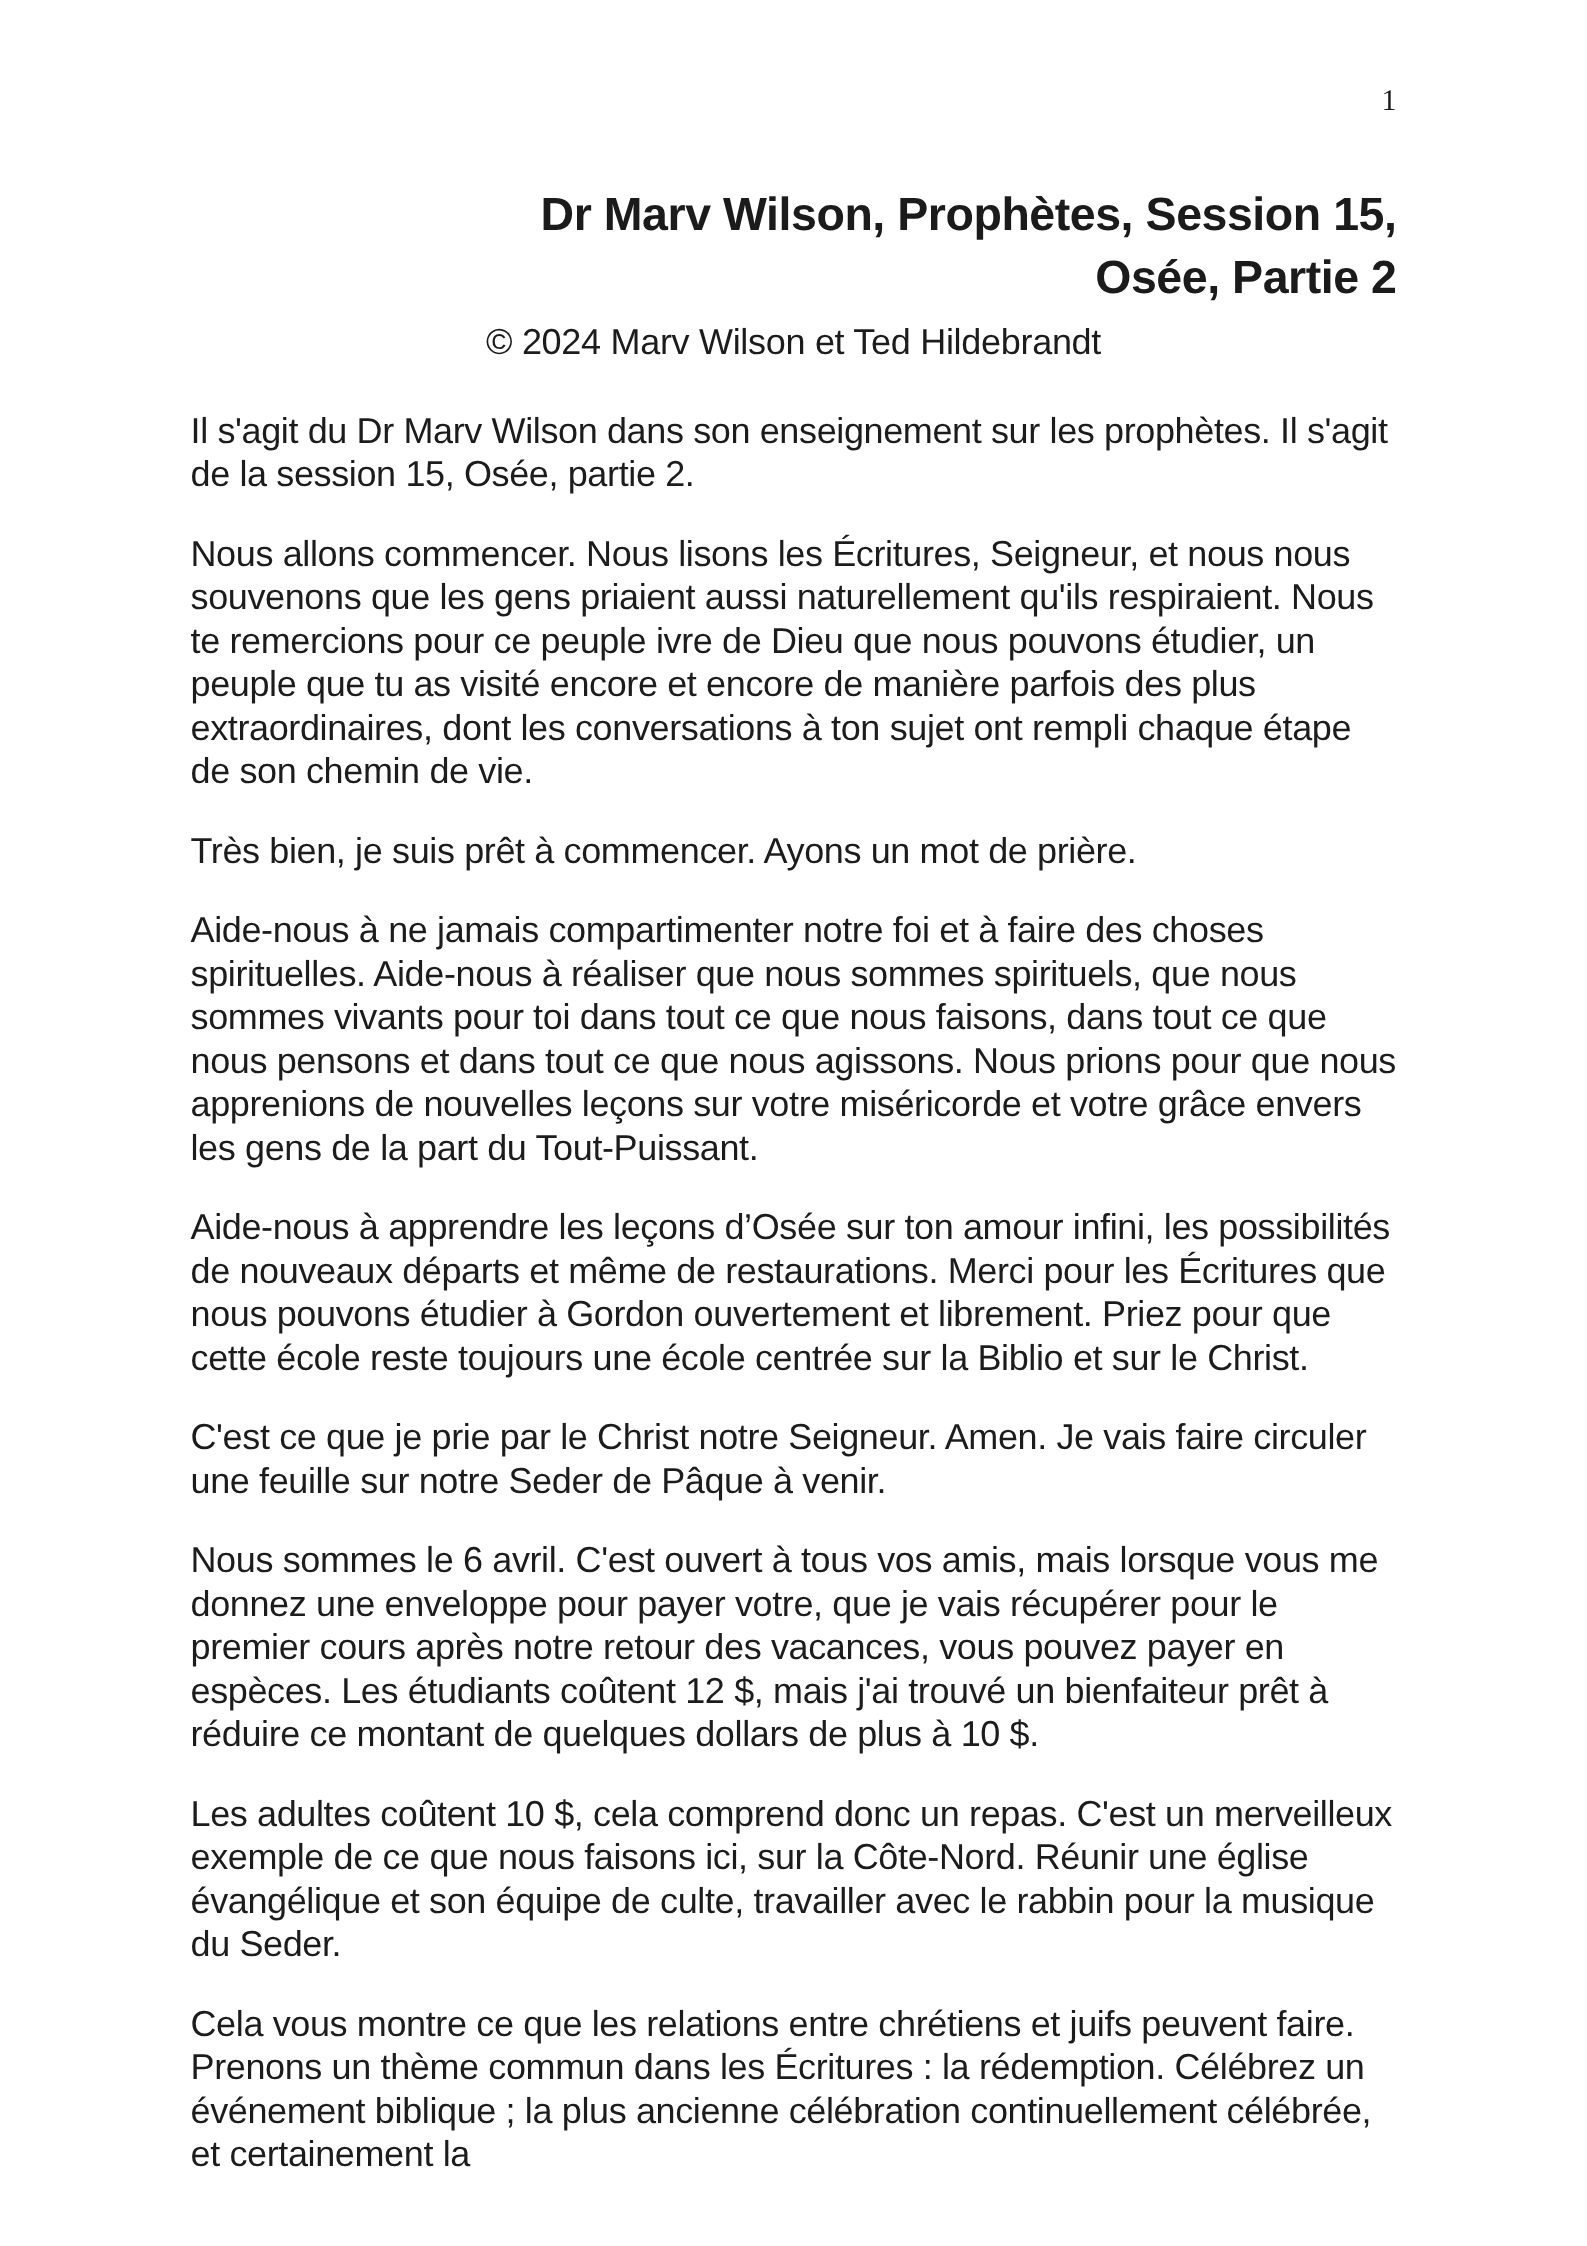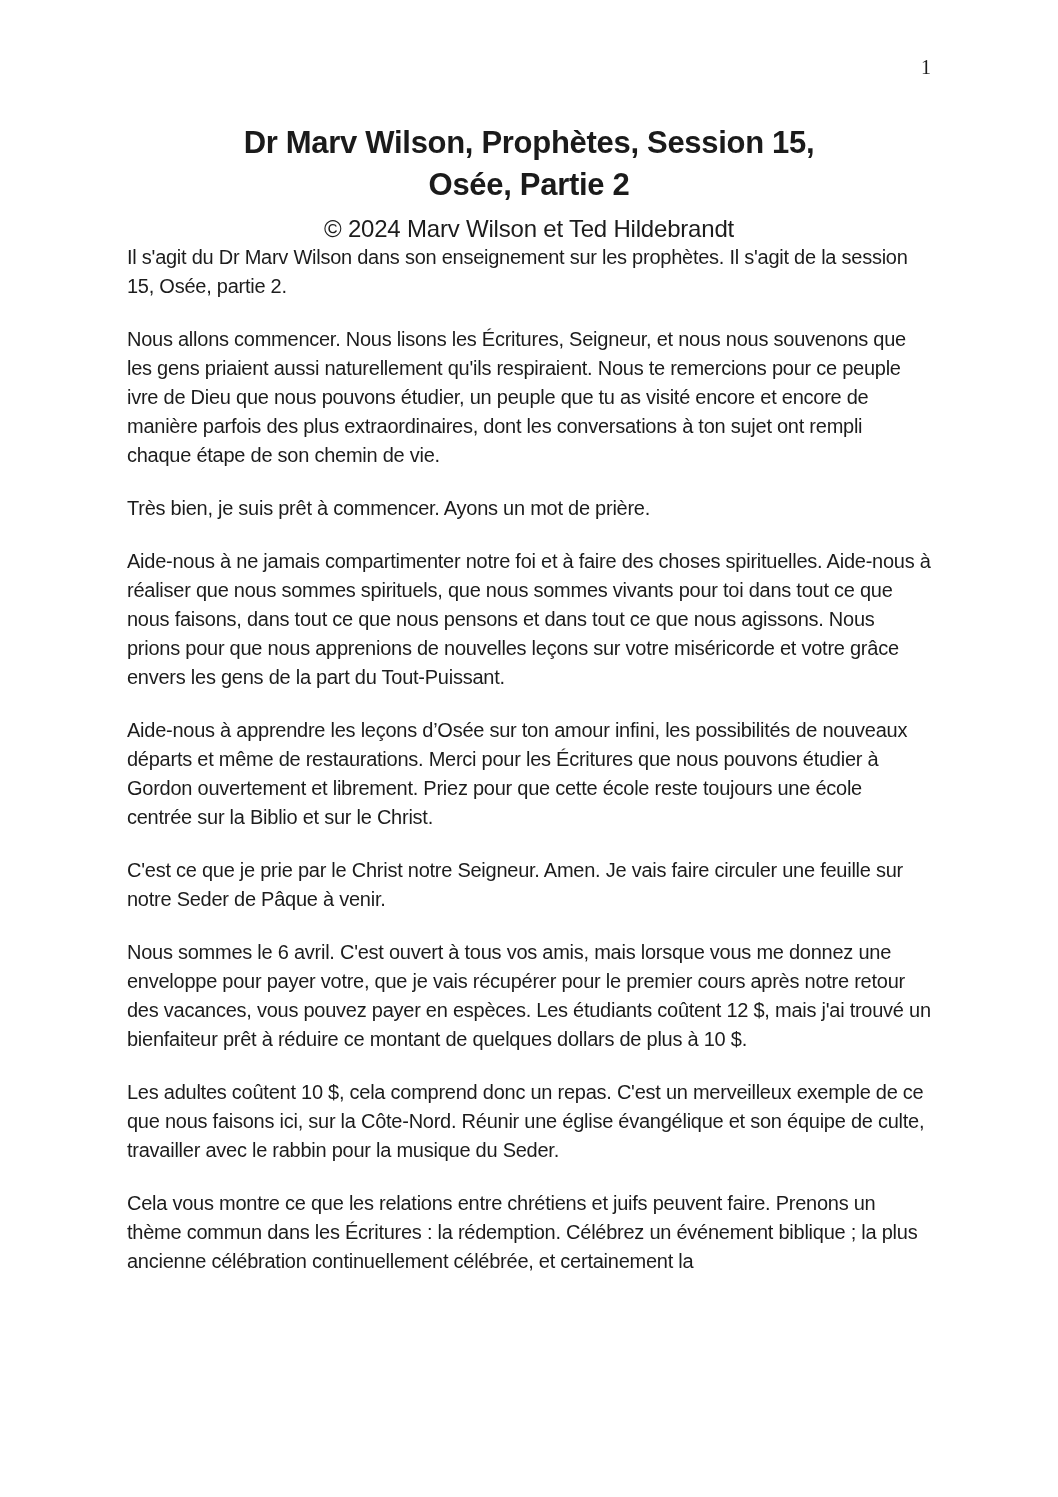--- a/index.html
+++ b/index.html
@@ -35,30 +35,32 @@
     margin: 0;
     font-size: 31px;
     font-weight: bold;
     line-height: 42px;
     text-align: center;
     letter-spacing: -0.3px;
     color: #1b1b1b;
   }
   .title-line {
     display: block;
+    text-align: right;
   }
   .copyright {
     margin: 8px 0 0 0;
     font-size: 24px;
     line-height: 29px;
     text-align: center;
     letter-spacing: -0.2px;
   }
   .body-text {
-    font-size: 20px;
+    margin-top: 30px;
+    font-size: 24px;
     line-height: 29px;
     letter-spacing: -0.25px;
     text-align: left;
   }
   .body-text p {
     margin: 0 0 24px 0;
   }
   .body-text p:last-child {
     margin-bottom: 0;
   }

